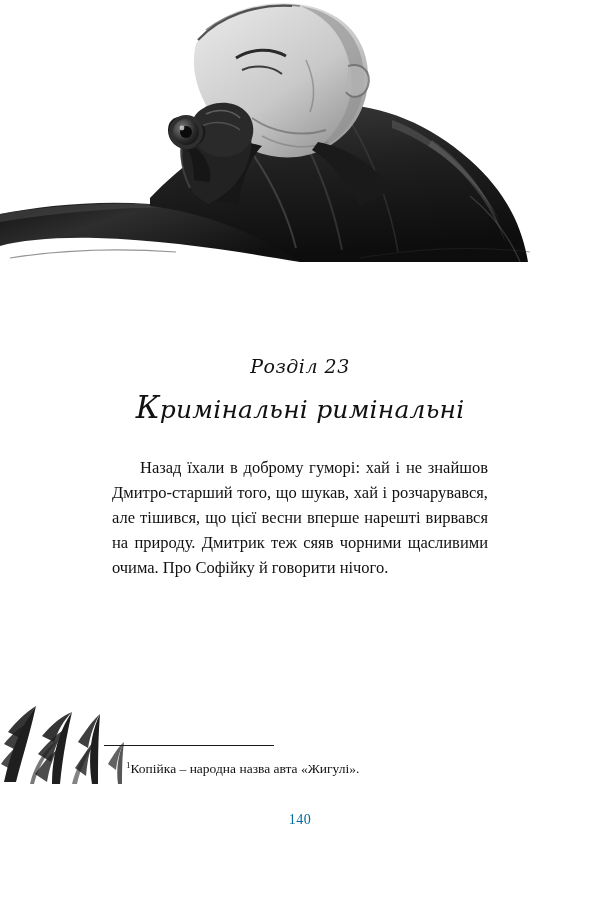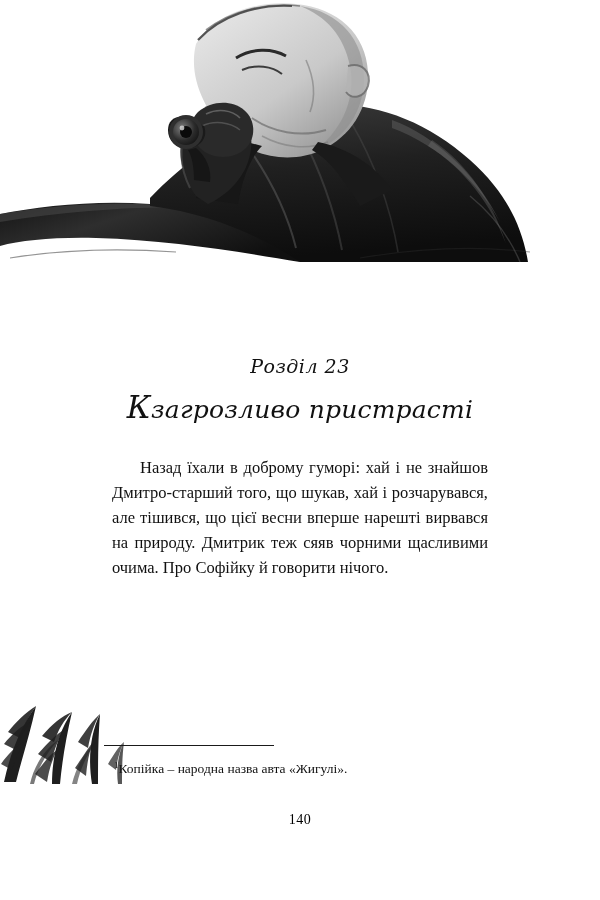--- a/index.html
+++ b/index.html
@@ -103,39 +103,39 @@
   }
   .footnote-rule {
     width: 170px;
     height: 0;
     border-top: 1.6px solid #1a1a1a;
     margin: 0 0 14px 8px;
   }
   .footnote-text {
     font-size: 13.5px;
     line-height: 18px;
-    margin: 0;
+    margin: 12px;
     text-indent: 18px;
   }
   .footnote-text sup {
     font-size: 9px;
     vertical-align: super;
     line-height: 0;
   }
 
   
   .page-number {
     position: absolute;
     top: 812px;
     left: 0;
     width: 600px;
     text-align: center;
     font-size: 14px;
     letter-spacing: 0.5px;
-    color: #000000;
+    color: #0369a1;
   }
 </style>
 </head>
 <body>
 
 <div class="page">
 
   <div class="illustration">
     <svg width="600" height="300" viewBox="0 0 600 300" xmlns="http://www.w3.org/2000/svg" aria-hidden="true">
       <defs>
@@ -208,21 +208,21 @@
       <path d="M196 148 C 206 156, 212 170, 210 182 L 194 180 C 194 168, 192 156, 188 150 Z" fill="#161616"></path>
 
       <path d="M10 258 C 60 250, 120 248, 176 252" stroke="#2a2a2a" stroke-width="1.2" fill="none" opacity="0.5"></path>
       <path d="M360 258 C 420 248, 480 246, 530 252" stroke="#2a2a2a" stroke-width="1.2" fill="none" opacity="0.45"></path>
       <path d="M470 196 C 492 214, 510 238, 520 262" stroke="#6d6d6d" stroke-width="1.4" fill="none" opacity="0.4"></path>
     </svg>
   </div>
 
   <div class="textblock">
     <div class="chapter-number">Розділ 23</div>
-    <div class="chapter-title"><span class="drop">К</span><span>загрозливо пристрасті</span></div>
+    <div class="chapter-title"><span class="drop">К</span><span>римінальні римінальні</span></div>
 
     <p class="body">Назад їхали в доброму гуморі: хай і не знай­шов Дмитро-старший того, що шукав, хай і роз­чарувався, але тішився, що цієї весни вперше нарешті вирвався на природу. Дмитрик теж сяяв чорними щасливими очима. Про Софійку й го­ворити нічого.</p>
 
 
   </div>
 
   <div class="footnote-wrap">
     <div class="footnote-rule"></div>
     <p class="footnote-text"><sup>1</sup><span>Копійка – народна назва авта «Жигулі».</span></p>
   </div>

